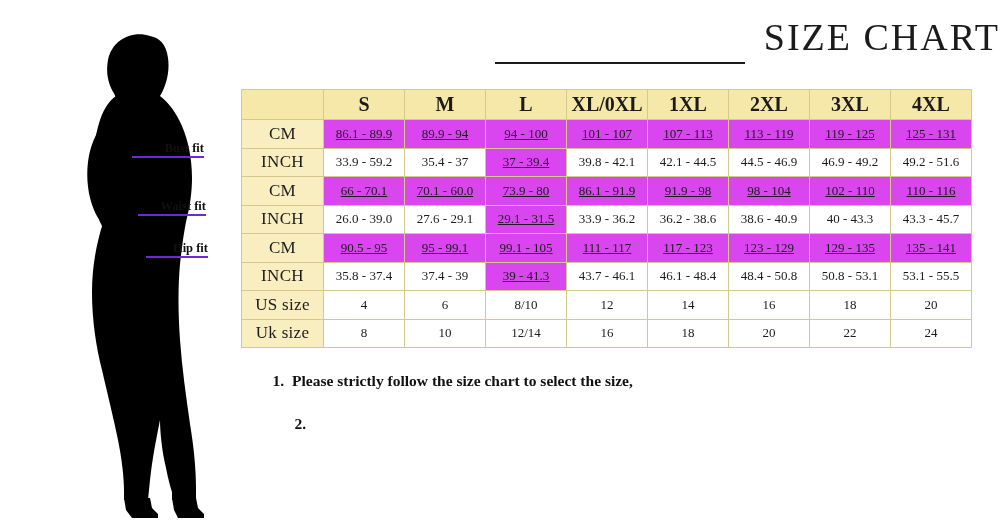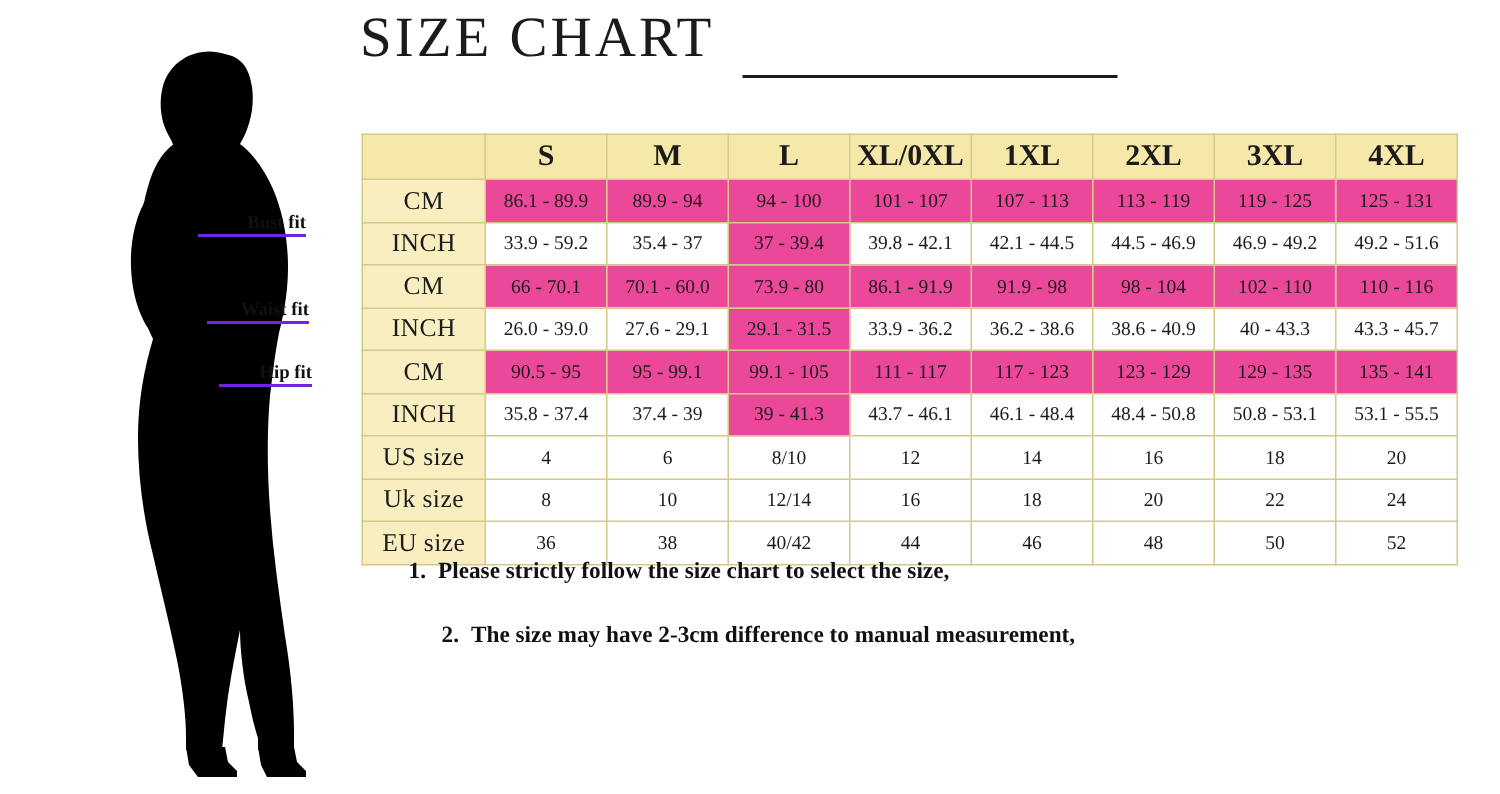--- a/index.html
+++ b/index.html
@@ -41,23 +41,23 @@
     line-height: 14px;
   }
   #label-bust  { left: 132px; top: 141px; width: 72px; }
   #label-waist { left: 138px; top: 199px; width: 68px; }
   #label-hip   { left: 146px; top: 241px; width: 62px; }
 
   
   #title-wrap {
     position: absolute;
     left: 240px;
-    top: 4px;
+    top: 16px;
     width: 760px;
-    text-align: left;
+    text-align: right;
   }
   #chart-title {
     font-family: "Liberation Serif", serif;
     font-size: 38px;
     letter-spacing: 2px;
     color: #1b1b1b;
     line-height: 42px;
     font-weight: normal;
     margin: 0;
     display: inline-block;
@@ -104,21 +104,21 @@
   #size-table thead th.corner {
     background: #f6e8a8;
   }
   
   #size-table td.rowlabel {
     background: #f8eec0;
     font-size: 17px;
     letter-spacing: .3px;
   }
   
-  .pink { background: #ec4899; }
+  .pink { background: #d946ef; text-decoration: underline; }
   .plain { background: #ffffff; }
 
   
   #notes {
     position: absolute;
     left: 262px;
     top: 370px;
     width: 700px;
     font-family: "Liberation Serif", serif;
     color: #111111;
@@ -319,40 +319,28 @@
       <td class="plain">8</td>
       <td class="plain">10</td>
       <td class="plain">12/14</td>
       <td class="plain">16</td>
       <td class="plain">18</td>
       <td class="plain">20</td>
       <td class="plain">22</td>
       <td class="plain">24</td>
     </tr>
 
-    <tr>
-      <td class="rowlabel">EU size</td>
-      <td class="plain">36</td>
-      <td class="plain">38</td>
-      <td class="plain">40/42</td>
-      <td class="plain">44</td>
-      <td class="plain">46</td>
-      <td class="plain">48</td>
-      <td class="plain">50</td>
-      <td class="plain">52</td>
-    </tr>
   </tbody>
 </table>
 
 <div id="notes">
   <div class="note" id="note-1">
     <span class="note-num">1.</span>
     <span class="note-body">
       <span class="l1">Please strictly follow the size chart to select the size,</span>
     </span>
   </div>
   <div class="note" id="note-2">
     <span class="note-num">2.</span>
     <span class="note-body">
-      <span class="l1">The size may have 2-3cm difference  to manual measurement,</span>
     </span>
   </div>
 </div>
 
 </body></html>

